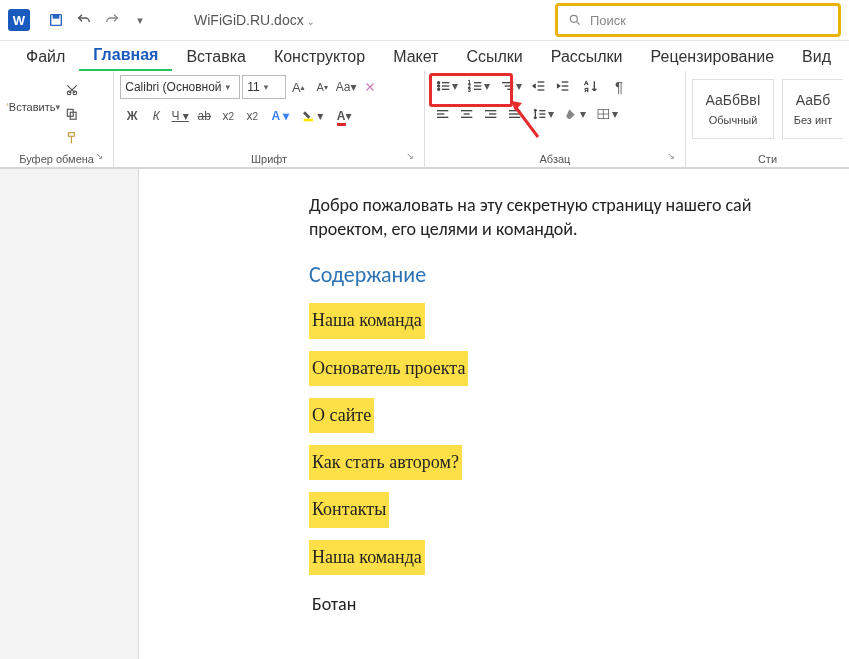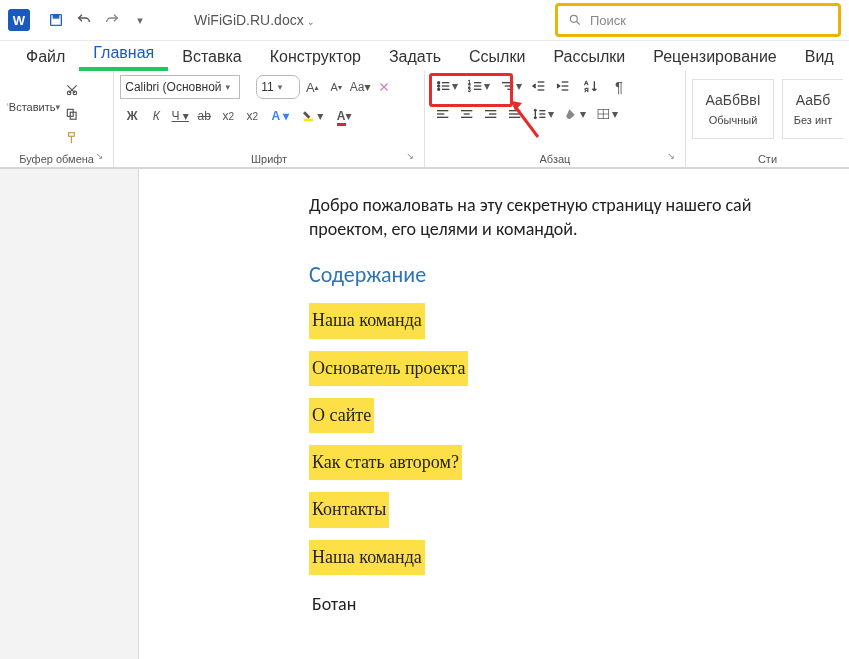--- a/index.html
+++ b/index.html
@@ -71,23 +71,23 @@
     padding: 0 12px;
     background: #fff;
   }
   .menu-tab {
     padding: 6px 14px 5px;
     font-size: 16px;
     color: #333;
     cursor: pointer;
   }
   .menu-tab.active {
-    border-bottom: 4px solid #22c55e;
+    border-bottom: 2px solid #22c55e;
     color: #185abd;
-    font-weight: 400;
+    font-weight: 700;
   }
 
   
   .ribbon {
     display: flex;
     height: 96px;
     border-bottom: 2px solid #d6d6d6;
     background: #fff;
     position: relative;
   }
@@ -148,21 +148,21 @@
     border: 1px solid #bbb;
     height: 22px;
     font-size: 12px;
     padding: 0 4px;
     background: #fff;
     display: flex;
     align-items: center;
     cursor: pointer;
   }
   .font-name { width: 110px; }
-  .font-size { width: 34px; margin-left: 16px; border-radius: 7px; }
+  .font-size { width: 34px; margin-left: 2px; }
   .combo-arrow::after {
     content: "\25BE";
     font-size: 9px;
     color: #666;
     margin-left: 4px;
   }
 
   .red-highlight {
     position: absolute;
     border: 3px solid #e52b2b;
@@ -259,21 +259,21 @@
       </svg>
     <span>Поиск</span>
   </div>
 </div>
 
 <div class="menubar">
   <div class="menu-tab">Файл</div>
   <div class="menu-tab active">Главная</div>
   <div class="menu-tab">Вставка</div>
   <div class="menu-tab">Конструктор</div>
-  <div class="menu-tab">Задать</div>
+  <div class="menu-tab">Макет</div>
   <div class="menu-tab">Ссылки</div>
   <div class="menu-tab">Рассылки</div>
   <div class="menu-tab">Рецензирование</div>
   <div class="menu-tab">Вид</div>
   <div class="menu-tab">Справка</div>
 
 </div>
 
 <div class="ribbon">
 

